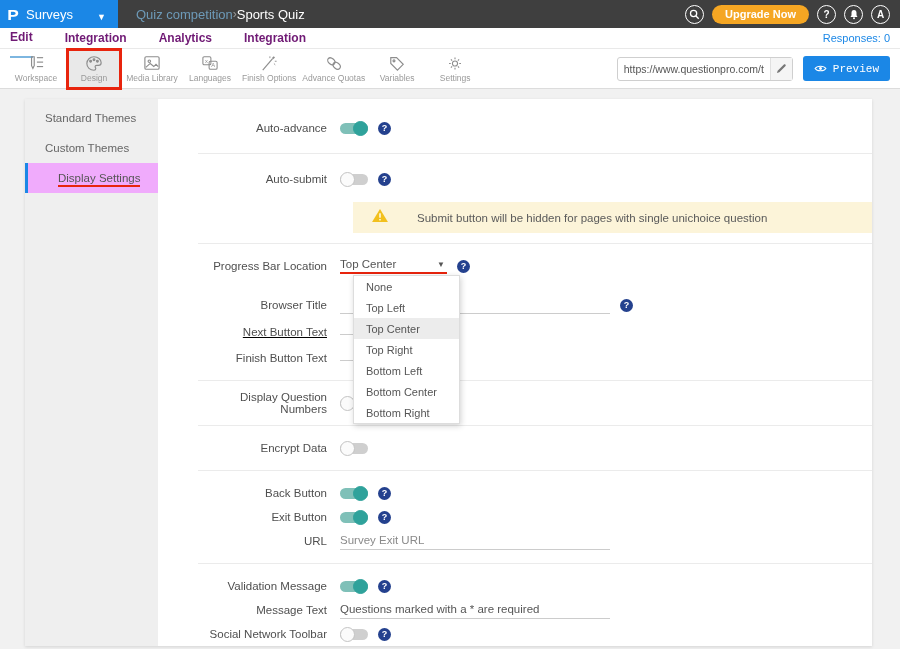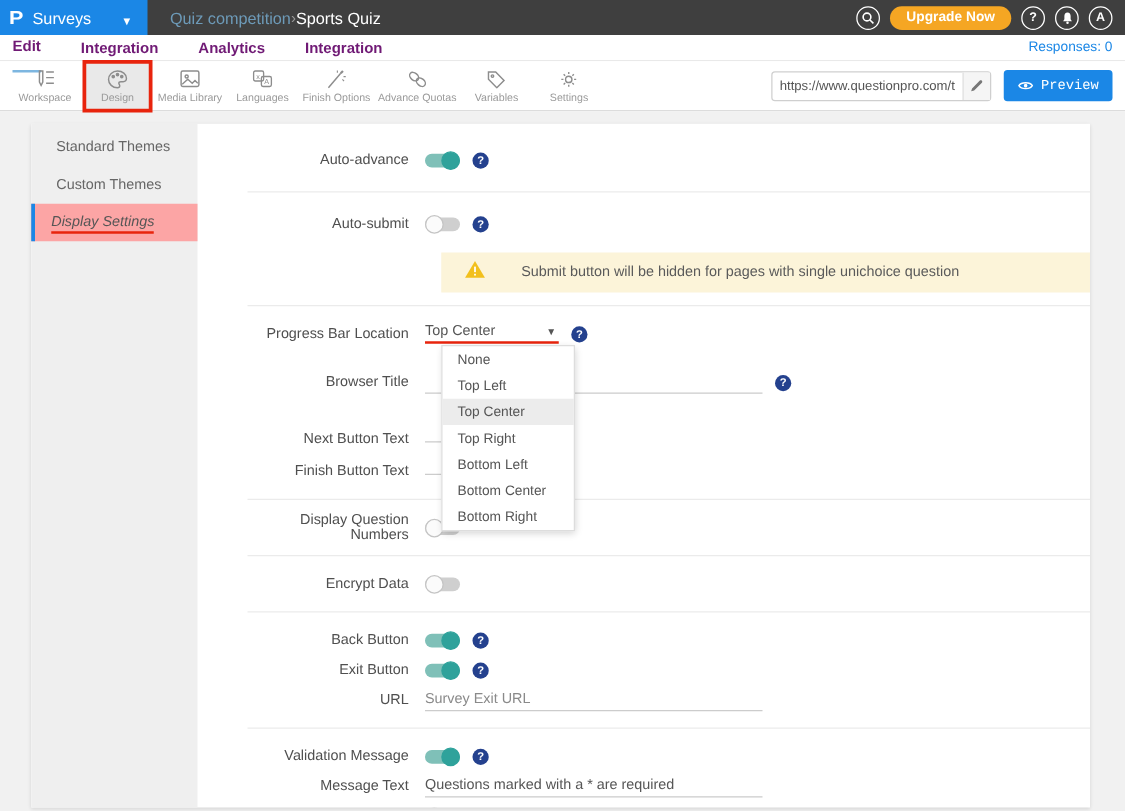--- a/index.html
+++ b/index.html
@@ -35,21 +35,21 @@
   .url-box { display:flex; align-items:center; border:1px solid #cfcfcf; border-radius:3px; background:#fff; height:24px; }
   .url-input { border:none; outline:none; font-size:10.5px; color:#555; width:152px; padding:0 6px; background:transparent; font-family:"Liberation Sans", sans-serif; }
   .url-edit { width:22px; height:100%; border-left:1px solid #e0e0e0; display:flex; align-items:center; justify-content:center; color:#777; cursor:pointer; background:#f5f5f5; }
   .preview-btn { background:#1b87e6; color:#fff; border:none; border-radius:3px; height:25px; padding:0 11px; font-size:11px; display:flex; align-items:center; gap:6px; cursor:pointer;font-family:Liberation Mono, monospace; }
 
   
   .content { height:560px; background:#f1f1f1; padding:10px 28px 0 25px; }
   .card { display:flex; background:#fff; box-shadow:0 1px 3px rgba(0,0,0,0.12); height:547px; }
   .sidebar { width:133px; background:#efefef; padding-top:4px; flex-shrink:0; }
   .side-item { font-size:11.5px; color:#666; padding:9px 8px 9px 20px; cursor:pointer; }
-  .side-item.active { background:#fca5a5; border-left:3px solid #1b87e6; padding-left:13px; color:#555;font-style:italic; }
+  .side-item.active { background:#f0abfc; border-left:3px solid #1b87e6; padding-left:30px; color:#555; }
   .side-item.active .side-label { border-bottom:2px solid #e8240d; padding-bottom:1px; }
 
   .main { flex:1; position:relative; padding-top:14px; overflow:hidden;padding-left:40px; }
   .row { display:flex; align-items:center; position:relative; }
   .flabel { width:142px; text-align:right; padding-right:13px; font-size:11.5px; color:#4f4f4f; flex-shrink:0; }
   .divider { border-bottom:1px solid #ebebeb; margin:10px 0; }
 
   
   .toggle { width:28px; height:11px; border-radius:6px; background:#cfcfcf; position:relative; cursor:pointer; flex-shrink:0; }
   .toggle .knob { width:15px; height:15px; border-radius:50%; position:absolute; top:-2px; left:0; background:#fbfbfb; border:1px solid #c4c4c4; }
@@ -285,21 +285,21 @@
           <div class="opt">Bottom Right</div>
         </div>
       </div>
 
       <div class="row" style="height:26px; margin-top:14px;">
         <span class="flabel">Browser Title</span>
         <span class="uinput w270"><span class="frag" style="padding-left:109px;">s</span></span>
         <span class="help">?</span>
       </div>
 
-      <div class="row" style="height:24px; margin-top:20px;">
+      <div class="row" style="height:24px; margin-top:2px;text-decoration:underline;">
         <span class="flabel">Next Button Text</span>
         <span class="uinput w107"></span>
       </div>
 
       <div class="row" style="height:24px; margin-top:2px;">
         <span class="flabel">Finish Button Text</span>
         <span class="uinput w107"></span>
       </div>
       <div class="divider"></div>
 

